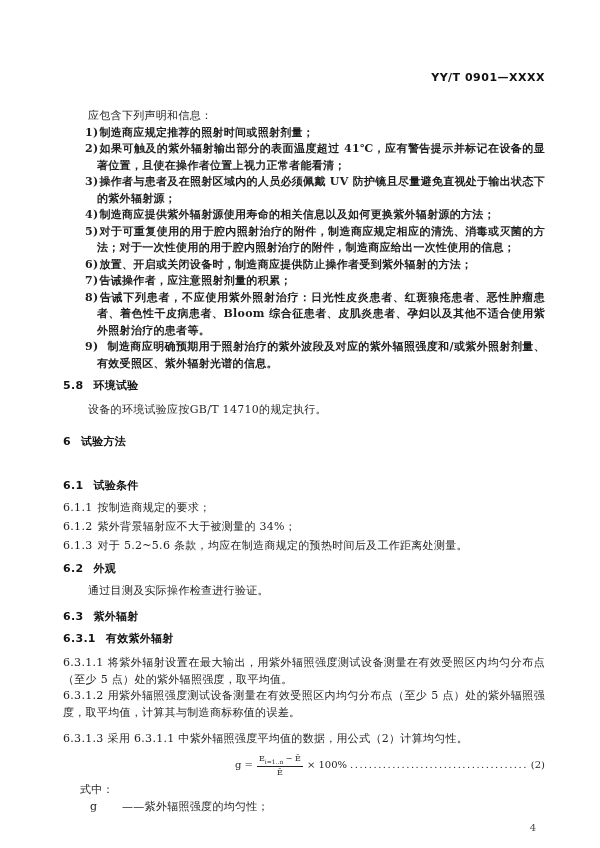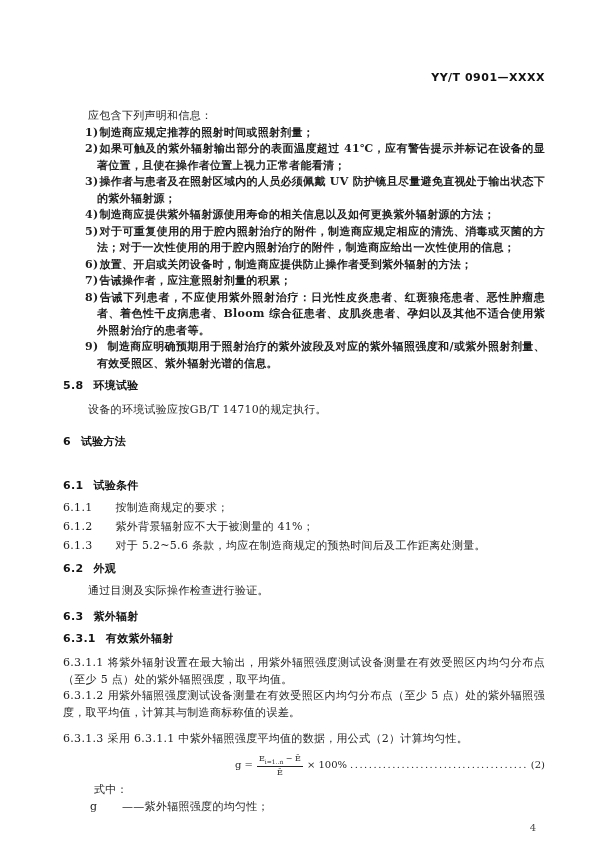--- a/index.html
+++ b/index.html
@@ -40,21 +40,21 @@
     color:#141414;
     letter-spacing:0.3px;
   }
   .heading .h-num { margin-right:10px; }
   .h-5-8 { margin-top:6px; }
   .p-5-8 { margin-top:8px; margin-left:25px; }
   .h-6 { margin-top:15px; }
   .h-6-1 { margin-top:28px; }
   .clauses { margin-top:4px; }
   .clause { font-size:11px; line-height:19px; letter-spacing:0.3px; }
-  .clause .c-num { margin-right:23px; }
+  .clause .c-num { margin-right:5px; }
   .h-6-2 { margin-top:6px; }
   .p-6-2 { margin-top:6px; margin-left:25px; }
   .h-6-3 { margin-top:10px; }
   .h-6-3-1 { margin-top:6px; }
   .p-6311 { margin-top:8px; }
   .p-6312 { margin-top:0; }
   .p-6313 { margin-top:10px; }
   .para-num { margin-right:4px; }
   .formula-row {
     margin-top:6px;
@@ -73,21 +73,21 @@
     line-height:1.15;
     margin:0 4px;
   }
   .frac .frac-top { display:block; border-bottom:1px solid #222; padding:0 2px 1px; white-space:nowrap; }
   .frac .frac-top sub { font-size:6px; letter-spacing:0; }
   .frac .frac-bot { display:block; padding-top:1px; }
   .formula-lhs { white-space:nowrap; }
   .formula-mult { white-space:nowrap; }
   .dots { flex:1; overflow:hidden; white-space:nowrap; letter-spacing:1.5px; margin:0 3px; }
   .eq-num { white-space:nowrap; }
-  .where-label { margin-top:5px; margin-left:31px; }
+  .where-label { margin-top:5px; margin-left:17px; }
   .symbol-def { margin-left:27px; display:flex; }
   .symbol-def .sym { width:32px; }
   .page-footer { margin-top:7px; text-align:right; margin-right:9px; font-size:10px; color:#4a4a4a; }
 </style>
 </head>
 <body>
 
 <div class="page">
 
   <div class="doc-header">
@@ -111,21 +111,21 @@
   <div class="heading h-5-8"><span class="h-num">5.8</span><span class="h-title">环境试验</span></div>
 
   <p class="body-text p-5-8">设备的环境试验应按GB/T 14710的规定执行。</p>
 
   <div class="heading h-6"><span class="h-num">6</span><span class="h-title">试验方法</span></div>
 
   <div class="heading h-6-1"><span class="h-num">6.1</span><span class="h-title">试验条件</span></div>
 
   <div class="clauses">
     <div class="clause"><span class="c-num">6.1.1</span><span>按制造商规定的要求；</span></div>
-    <div class="clause"><span class="c-num">6.1.2</span><span>紫外背景辐射应不大于被测量的 41%；</span></div>
+    <div class="clause"><span class="c-num">6.1.2</span><span>紫外背景辐射应不大于被测量的 34%；</span></div>
     <div class="clause"><span class="c-num">6.1.3</span><span>对于 5.2~5.6 条款，均应在制造商规定的预热时间后及工作距离处测量。</span></div>
   </div>
 
   <div class="heading h-6-2"><span class="h-num">6.2</span><span class="h-title">外观</span></div>
 
   <p class="body-text p-6-2">通过目测及实际操作检查进行验证。</p>
 
   <div class="heading h-6-3"><span class="h-num">6.3</span><span class="h-title">紫外辐射</span></div>
 
   <div class="heading h-6-3-1"><span class="h-num">6.3.1</span><span class="h-title">有效紫外辐射</span></div>

